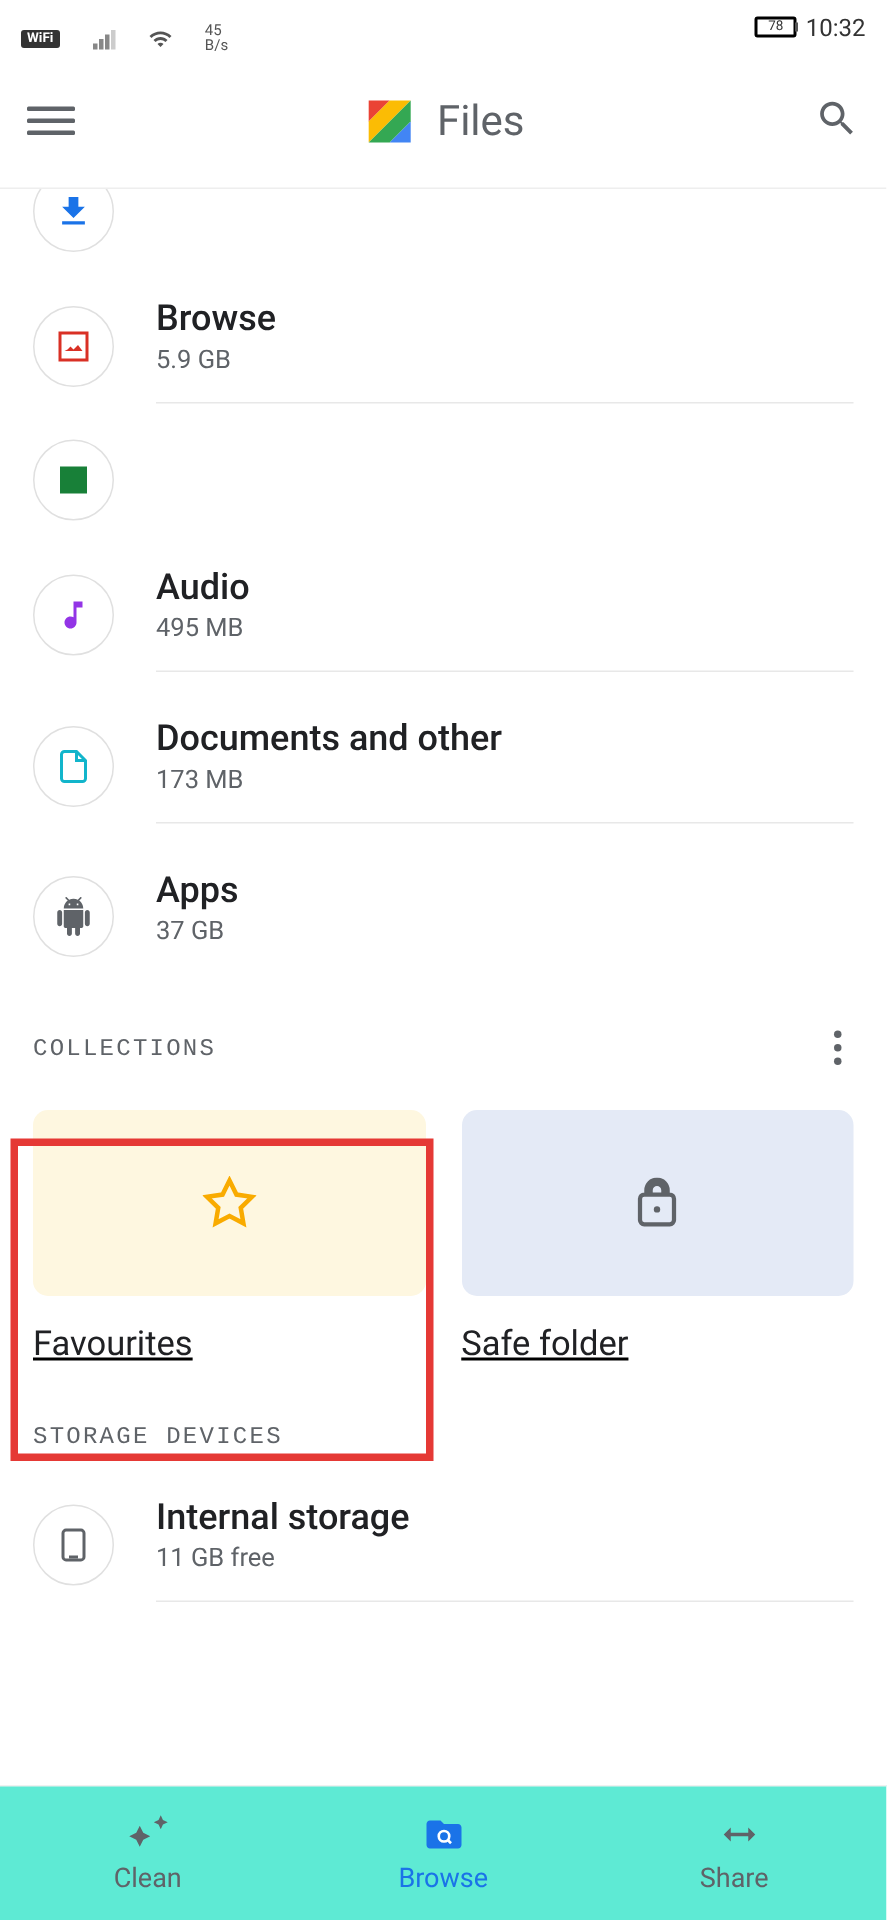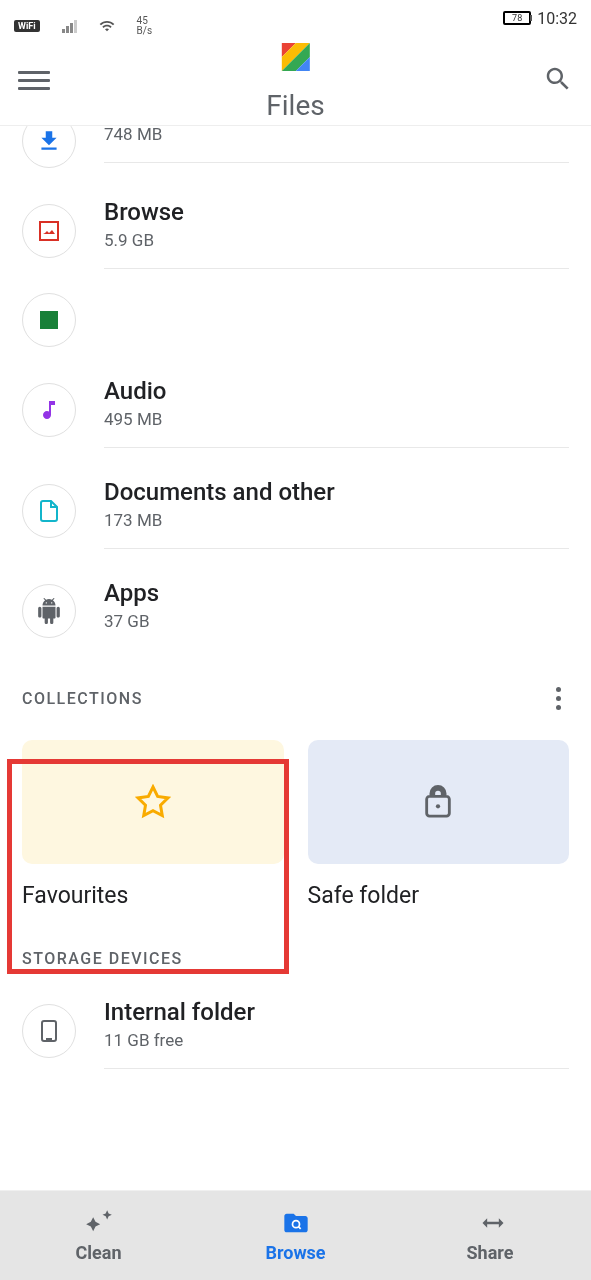--- a/index.html
+++ b/index.html
@@ -13,56 +13,56 @@
 .signal-bars span { width: 3px; background: #888; display: inline-block; }
 .wifi-icon { width: 16px; height: 16px; }
 .data-rate { font-size: 10px; line-height: 1; color: #555; }
 .battery { border: 2px solid #000000; width: 28px; height: 14px; border-radius: 2px; position: relative; display: flex; align-items: center; }
 .battery::after { content: ''; position: absolute; right: -3px; width: 2px; height: 6px; background: #555; }
 .battery-text { font-size: 9px; margin: 0 auto; color: #333; }
 
 .app-bar { height: 90px; display: flex; align-items: center; padding: 0 18px; border-bottom: 1px solid #eee; position: relative; }
 .menu-icon { width: 32px; height: 32px; display: flex; flex-direction: column; justify-content: center; gap: 5px; }
 .menu-icon span { height: 3px; background: #5f6368; border-radius: 1px; }
-.app-title { position: absolute; left: 50%; transform: translateX(-50%); display: flex; align-items: center; gap: 14px; flex-direction: column; }
+.app-title { position: absolute; left: 50%; transform: translateX(-50%); display: flex; align-items: center; gap: 14px; }
 .app-logo { width: 36px; height: 36px; }
 .app-name { font-size: 28px; color: #5f6368; }
 .search-btn { margin-left: auto; }
 
 .content { overflow-y: auto; height: calc(1280px - 36px - 90px - 90px); }
 
 .category-row { display: flex; align-items: center; padding: 12px 22px; gap: 28px; }
 .category-icon { width: 54px; height: 54px; border: 1px solid #e0e0e0; border-radius: 50%; display: flex; align-items: center; justify-content: center; flex-shrink: 0; }
 .category-text { flex: 1; border-bottom: 1px solid #e8e8e8; padding-bottom: 18px; padding-top: 6px; }
 .category-title { font-size: 24px; color: #202124; font-weight: 500; }
 .category-sub { font-size: 17px; color: #5f6368; margin-top: 4px; }
 .category-row.first .category-text { padding-top: 0; }
 .category-row.last .category-text { border-bottom: none; }
 
 .section-header { display: flex; align-items: center; padding: 18px 22px 10px; }
-.section-title { font-size: 16px; color: #5f6368; letter-spacing: 1.5px; font-weight: 500; }
+.section-title { font-size: 16px; color: #5f6368; letter-spacing: 1.5px; font-weight: 500; font-family: Liberation Mono, monospace; }
 .more-btn { margin-left: auto; display: flex; flex-direction: column; gap: 4px; padding: 8px; }
 .more-btn span { width: 5px; height: 5px; background: #5f6368; border-radius: 50%; }
 
-.collections-grid { display: flex; gap: 24px; padding: 12px 22px 30px; }
+.collections-grid { display: flex; gap: 24px; padding: 12px 22px 30px; text-decoration: underline; }
 .collection-item { flex: 1; }
 .collection-card { height: 124px; border-radius: 10px; display: flex; align-items: center; justify-content: center; }
 .collection-card.yellow { background: #fef7e0; }
 .collection-card.blue { background: #e4eaf6; }
 .collection-label { font-size: 23px; color: #202124; margin-top: 18px; }
 
 .highlight-box { position: absolute; border: 5px solid #e53935; pointer-events: none; }
 
 .storage-row { display: flex; align-items: center; padding: 14px 22px; gap: 28px; }
 .storage-icon { width: 54px; height: 54px; border: 1px solid #e0e0e0; border-radius: 50%; display: flex; align-items: center; justify-content: center; flex-shrink: 0; }
 .storage-text { flex: 1; border-bottom: 1px solid #e8e8e8; padding-bottom: 18px; padding-top: 6px; }
 .storage-title { font-size: 24px; color: #202124; font-weight: 500; }
 .storage-sub { font-size: 17px; color: #5f6368; margin-top: 4px; }
 
-.bottom-nav { position: absolute; bottom: 0; left: 0; right: 0; height: 90px; background: #e5e5e5; border-top: 1px solid #f0f0f0; display: flex; font-weight: bold; }
+.bottom-nav { position: absolute; bottom: 0; left: 0; right: 0; height: 90px; background: #5eead4; border-top: 1px solid #f0f0f0; display: flex; }
 .nav-item { flex: 1; display: flex; flex-direction: column; align-items: center; justify-content: center; gap: 4px; }
 .nav-label { font-size: 18px; color: #5f6368; }
 .nav-item.active .nav-label { color: #1a73e8; }
 .nav-icon-wrap { height: 30px; display: flex; align-items: center; }
 </style>
 </head>
 <body>
 
 <div class="status-bar">
   <div class="status-left">
@@ -112,23 +112,20 @@
 </div>
 
 <div class="content">
 
   <div class="category-row first" style="padding-top:0; margin-top:-12px;">
     <div class="category-icon">
       <svg width="26" height="26" viewBox="0 0 24 24">
           <path fill="#1a73e8" d="M19 9h-4V3H9v6H5l7 7 7-7zM5 18v2h14v-2H5z"></path>
         </svg>
     </div>
-    <div class="category-text">
-      <div class="category-sub">748 MB</div>
-    </div>
   </div>
 
   <div class="category-row">
     <div class="category-icon">
       <svg width="24" height="24" viewBox="0 0 24 24">
           <path fill="none" stroke="#d93025" stroke-width="2" d="M3 3h18v18H3z"></path>
           <path fill="#d93025" d="M8 14l2-2 2 2 3-3 3 4H6z"></path>
         </svg>
     </div>
     <div class="category-text">
@@ -221,21 +218,21 @@
   </div>
 
   <div class="storage-row">
     <div class="storage-icon">
       <svg width="24" height="24" viewBox="0 0 24 24">
           <path fill="none" stroke="#5f6368" stroke-width="2" d="M7 2h10c1 0 2 1 2 2v16c0 1-1 2-2 2H7c-1 0-2-1-2-2V4c0-1 1-2 2-2z"></path>
           <line x1="9" y1="20" x2="15" y2="20" stroke="#5f6368" stroke-width="2"></line>
         </svg>
     </div>
     <div class="storage-text">
-      <div class="storage-title">Internal folder</div>
+      <div class="storage-title">Internal storage</div>
       <div class="storage-sub">11 GB free</div>
     </div>
   </div>
 
 </div>
 
 <div class="highlight-box" style="left:7px; top:759px; width:282px; height:215px;"></div>
 
 <div class="bottom-nav">
   <div class="nav-item">

